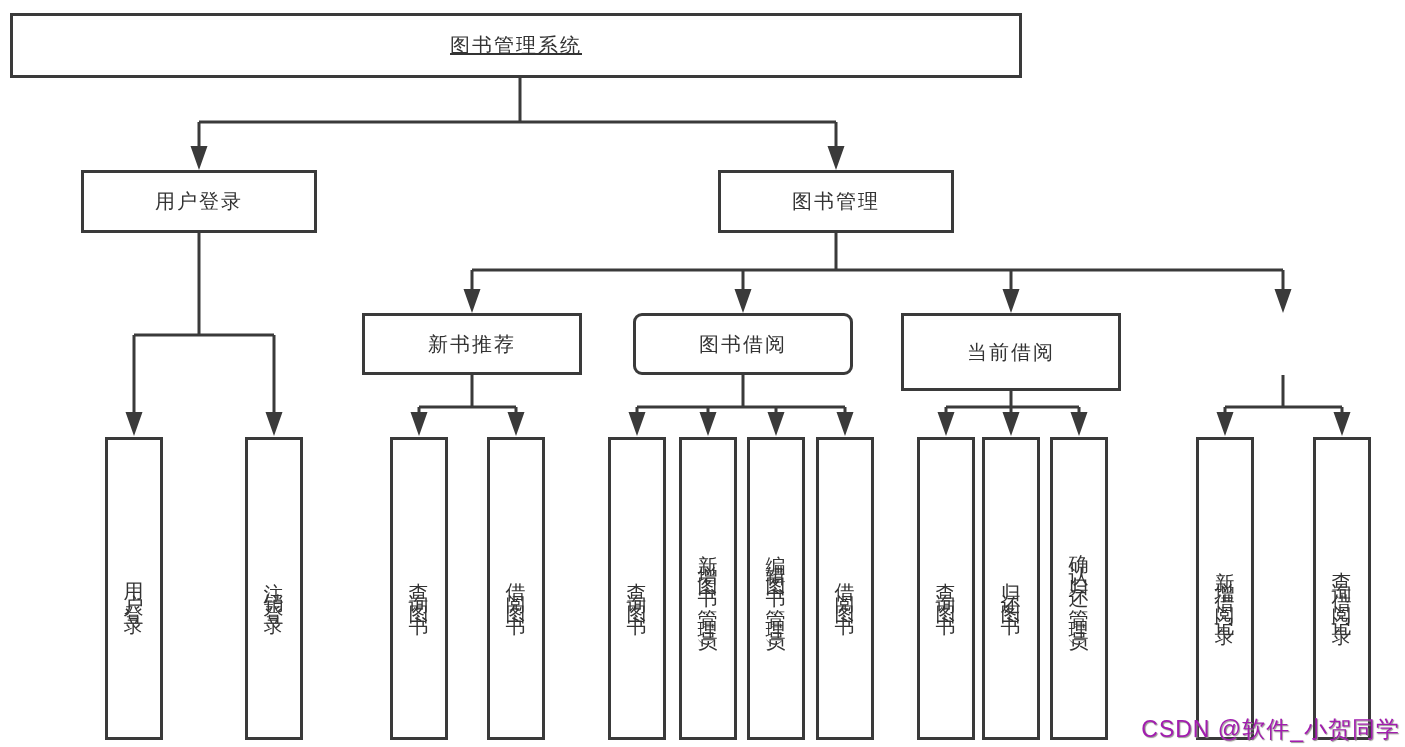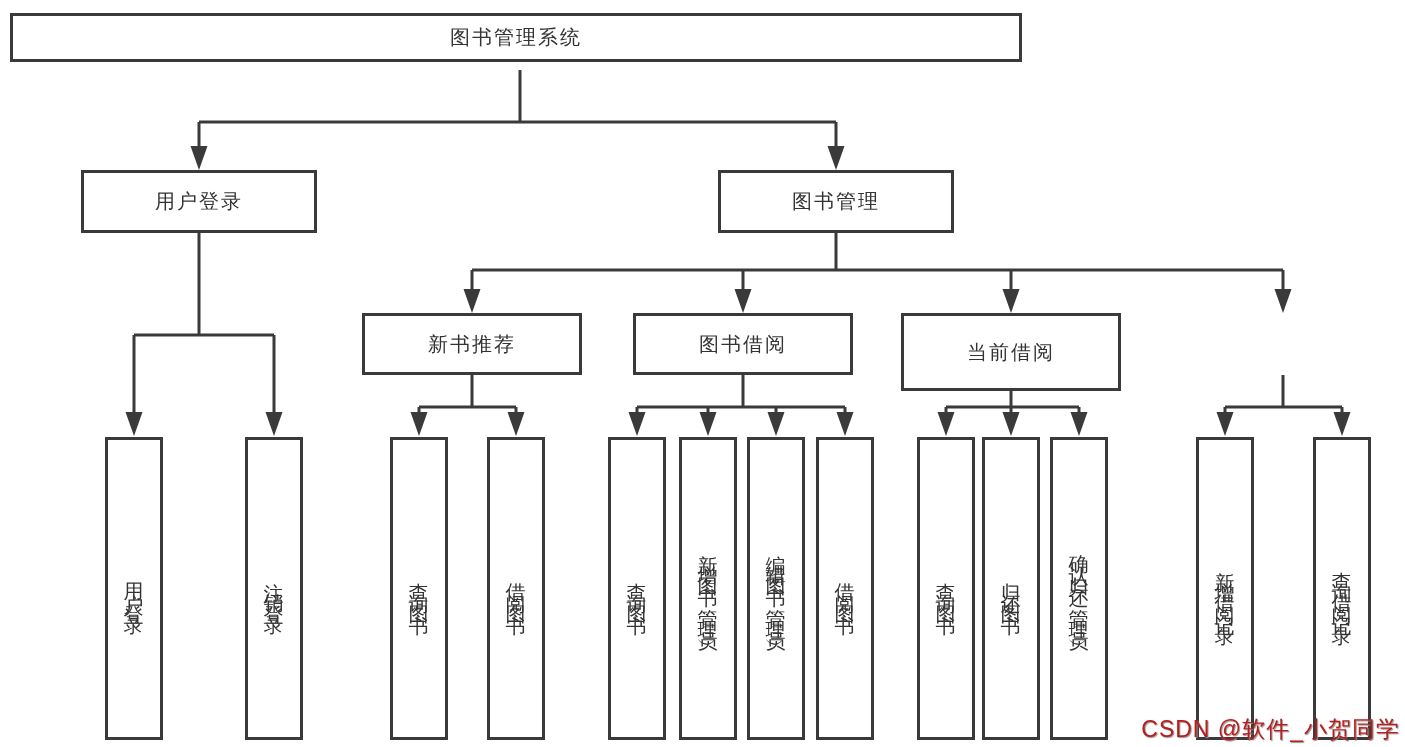--- a/index.html
+++ b/index.html
@@ -37,21 +37,21 @@
     line-height: 52px;
     font-size: 20px;
     letter-spacing: 11px;
   }
   .watermark {
     position: absolute;
     right: 5px;
     bottom: 2px;
     font-size: 23px;
     letter-spacing: 1px;
-    color: #b91c1c;
+    color: #a21caf;
     text-shadow: 1px 1px 1px #979291;
     z-index: 5;
     white-space: nowrap;
   }
 </style>
 </head>
 <body>
 
 <div class="canvas">
 
@@ -79,27 +79,27 @@
       M699.5 412 L716.5 412 L708 436 Z
       M767.5 412 L784.5 412 L776 436 Z
       M836.5 412 L853.5 412 L845 436 Z
       M937.5 412 L954.5 412 L946 436 Z
       M1002.5 412 L1019.5 412 L1011 436 Z
       M1070.5 412 L1087.5 412 L1079 436 Z
       M1216.5 412 L1233.5 412 L1225 436 Z
       M1333.5 412 L1350.5 412 L1342 436 Z"></path>
   </svg>
 
-  <div class="node hbox" style="left:10px; top:13px; width:1012px; height:49px;">图书管理系统</div>
+  <div class="node hbox" style="left:10px; top:13px; width:1012px; height:65px;text-decoration:underline;">图书管理系统</div>
 
   <div class="node hbox" style="left:81px; top:170px; width:236px; height:63px;">用户登录</div>
   <div class="node hbox" style="left:718px; top:170px; width:236px; height:63px;">图书管理</div>
 
   <div class="node hbox" style="left:362px; top:313px; width:220px; height:62px;">新书推荐</div>
-  <div class="node hbox" style="left:633px; top:313px; width:220px; height:62px;">图书借阅</div>
+  <div class="node hbox" style="left:633px; top:313px; width:220px; height:62px;border-radius:9px;">图书借阅</div>
   <div class="node hbox" style="left:901px; top:313px; width:220px; height:78px;">当前借阅</div>
 
   <div class="node vbox" style="left:105px; top:437px; width:58px; height:303px;">用户登录</div>
   <div class="node vbox" style="left:245px; top:437px; width:58px; height:303px;">注销登录</div>
 
   <div class="node vbox" style="left:390px; top:437px; width:58px; height:303px;">查询图书</div>
   <div class="node vbox" style="left:487px; top:437px; width:58px; height:303px;">借阅图书</div>
 
   <div class="node vbox" style="left:608px; top:437px; width:58px; height:303px;">查询图书</div>
   <div class="node vbox" style="left:679px; top:437px; width:58px; height:303px;">新增图书（管理员）</div>

